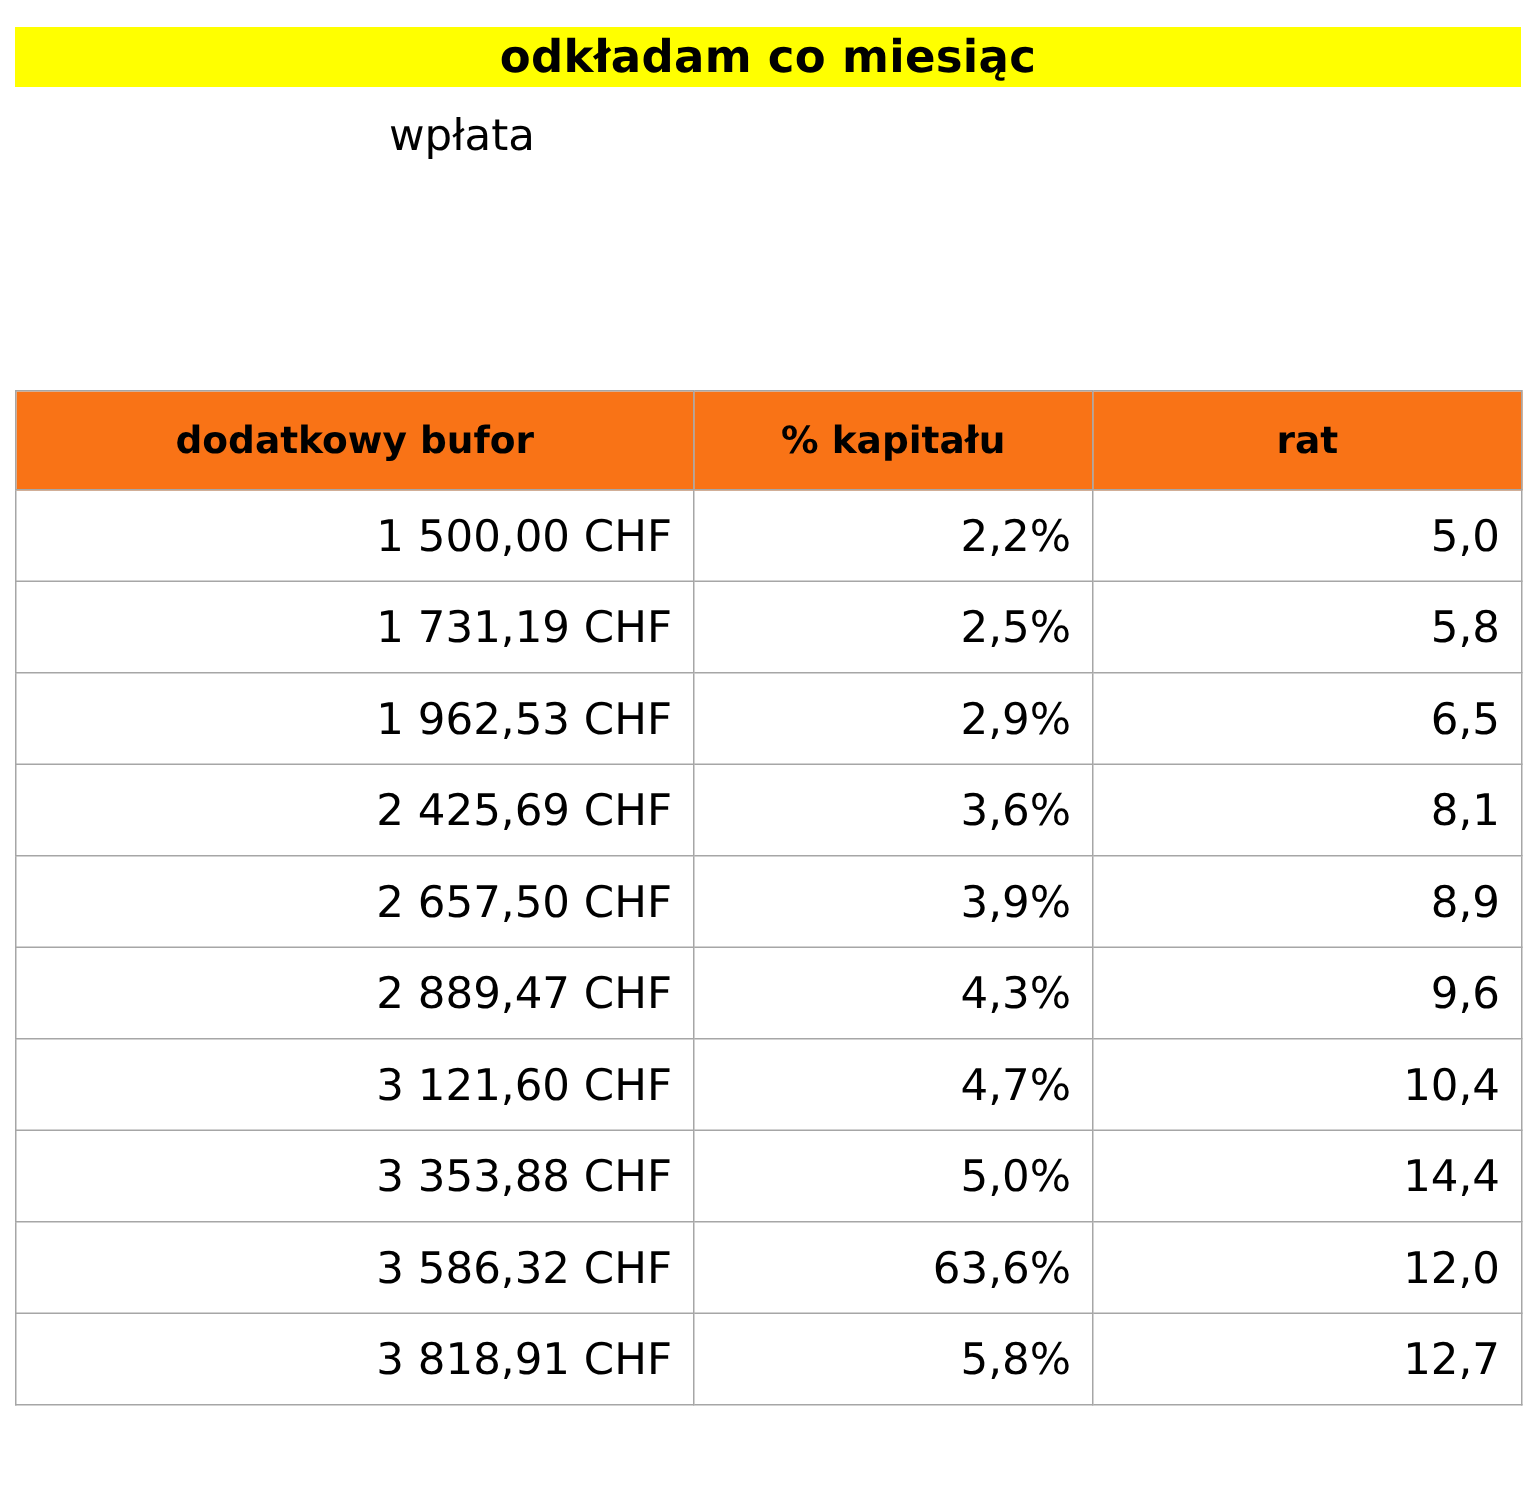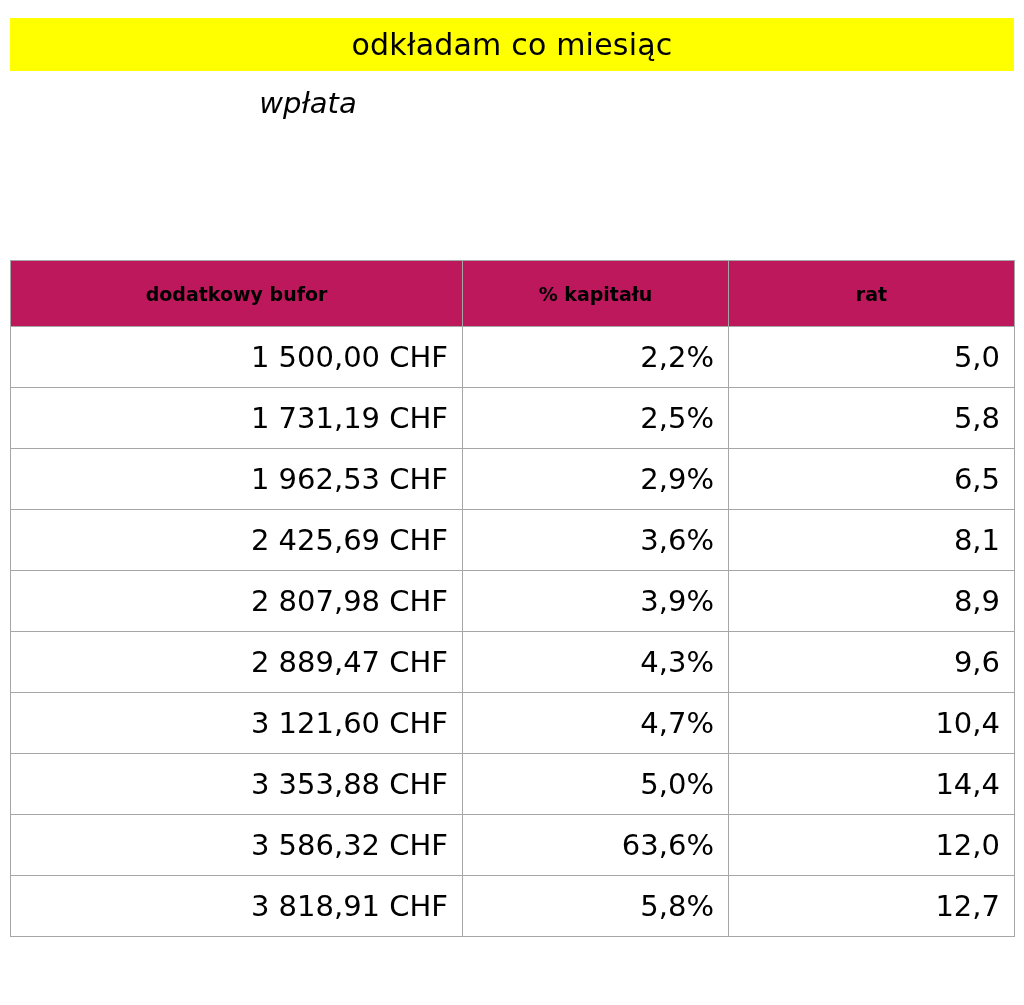--- a/index.html
+++ b/index.html
@@ -25,47 +25,46 @@
   .top-block {
     position: absolute;
     left: 10px;
     top: 18px;
     width: 1004px;
   }
 
   .title-bar {
     box-sizing: border-box;
     width: 1004px;
-    height: 53px;
+    height: 40px;
     background: #ffff00;
     display: flex;
     align-items: center;
     justify-content: center;
     font-size: 30px;
-    font-weight: normal;
+    font-weight: bold;
     letter-spacing: 0.2px;
   }
 
   .deposit-row {
     margin-top: 6px;
     display: flex;
     width: 1004px;
     height: 51px;
     align-items: stretch;
   }
 
   .deposit-label {
     box-sizing: border-box;
     width: 716px;
     display: flex;
     align-items: center;
     justify-content: center;
     font-size: 29px;
     padding-right: 120px;
-    font-style: italic;
   }
 
   .deposit-value {
     box-sizing: border-box;
     width: 288px;
     border: 1px solid #808080;
     display: flex;
     align-items: center;
     justify-content: flex-end;
     padding-right: 14px;
@@ -93,25 +92,25 @@
   table.grid th,
   table.grid td {
     border: 1px solid #a6a6a6;
     height: 60px;
     padding: 0 14px;
     font-size: 29px;
     vertical-align: middle;
   }
 
   table.grid thead th {
-    background: #be185d;
+    background: #f97316;
     font-weight: bold;
     text-align: center;
     height: 65px;
-    font-size: 19px;
+    font-size: 25px;
   }
 
   table.grid tbody td {
     text-align: right;
     font-weight: normal;
   }
 </style>
 </head>
 <body>
 
@@ -154,21 +153,21 @@
           <td>1 962,53 CHF</td>
           <td>2,9%</td>
           <td>6,5</td>
         </tr>
         <tr>
           <td>2 425,69 CHF</td>
           <td>3,6%</td>
           <td>8,1</td>
         </tr>
         <tr>
-          <td>2 807,98 CHF</td>
+          <td>2 657,50 CHF</td>
           <td>3,9%</td>
           <td>8,9</td>
         </tr>
         <tr>
           <td>2 889,47 CHF</td>
           <td>4,3%</td>
           <td>9,6</td>
         </tr>
         <tr>
           <td>3 121,60 CHF</td>

